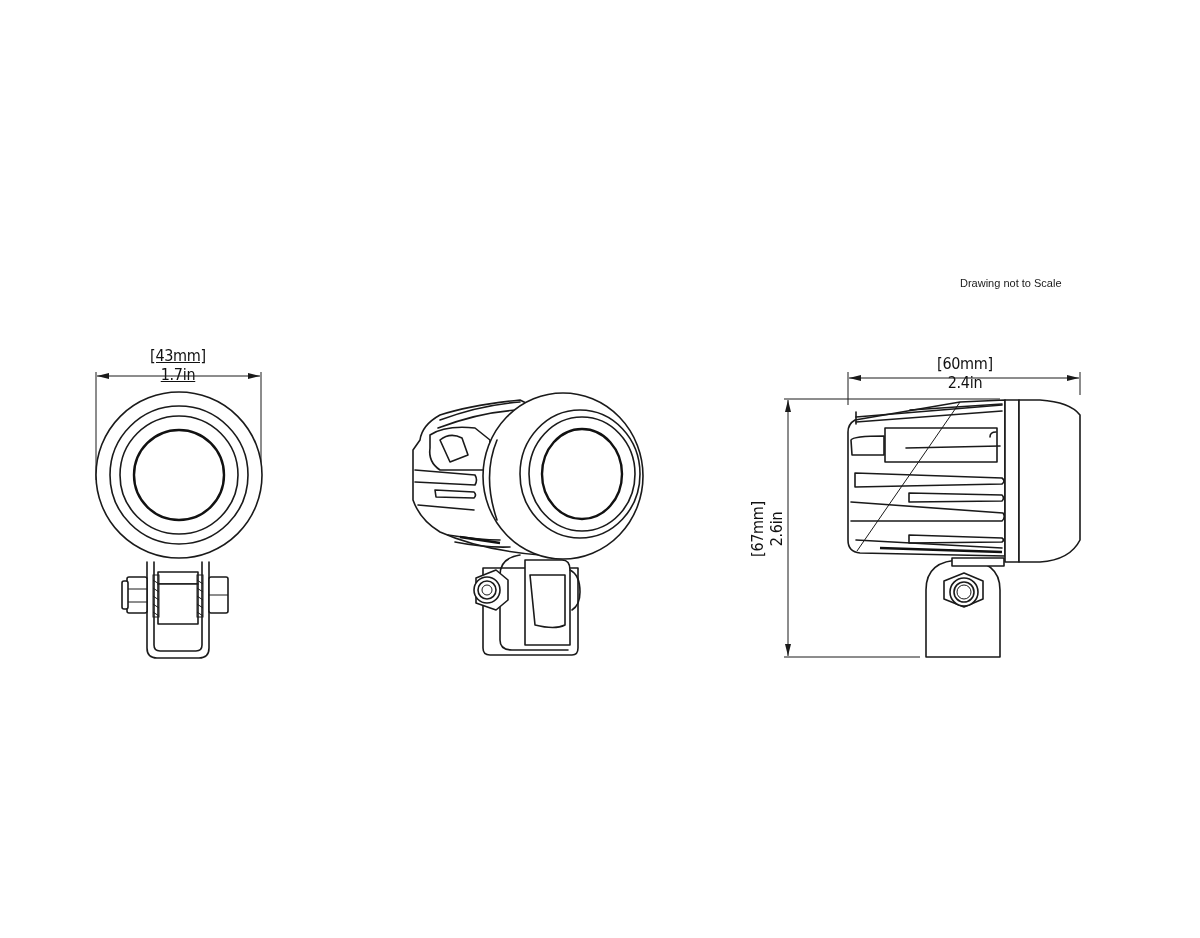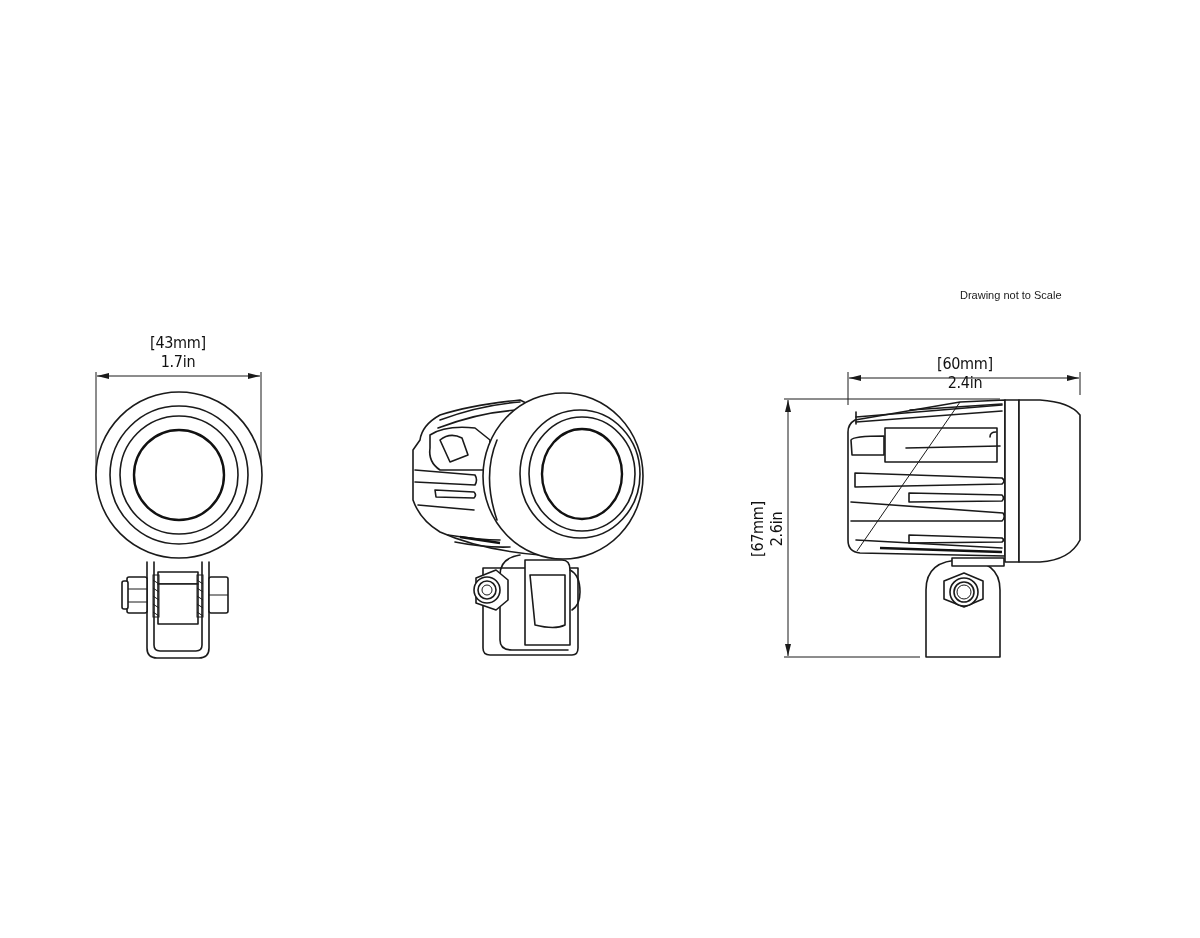--- a/index.html
+++ b/index.html
@@ -1,21 +1,21 @@
 <!DOCTYPE html>
 <html><head>
   <meta charset="utf-8">
   <style>
     html, body { margin: 0; padding: 0; background: #ffffff; }
     body { width: 1200px; height: 938px; position: relative; overflow: hidden; font-family: "DejaVu Sans", sans-serif; }
     #canvas { position: absolute; left: 0; top: 0; width: 1200px; height: 938px; }
-    .note { position: absolute; left: 960px; top: 289px; width: 135px; font-family: "Liberation Sans", sans-serif; font-size: 11px; color: #1a1a1a; white-space: nowrap; }
+    .note { position: absolute; left: 960px; top: 277px; width: 135px; font-family: "Liberation Sans", sans-serif; font-size: 11px; color: #1a1a1a; white-space: nowrap; }
     .dim { position: absolute; font-family: "DejaVu Sans Condensed", "DejaVu Sans", sans-serif; color: #111; text-align: center; line-height: 19px; font-size: 16px; letter-spacing: -0.3px; }
     .dim span { display: block; }
-    .dim-front { left: 128px; top: 333px; width: 100px; }
+    .dim-front { left: 128px; top: 346px; width: 100px; text-decoration: underline; }
     .dim-side { left: 915px; top: 354px; width: 100px; }
     .dim-height { left: 717px; top: 510px; width: 100px; transform: rotate(-90deg); transform-origin: center center; }
     svg .ln { stroke: #1a1a1a; fill: none; stroke-width: 1.6; stroke-linejoin: round; stroke-linecap: round; }
     svg .thin { stroke: #1a1a1a; fill: none; stroke-width: 1; }
     svg .heavy { stroke: #111; fill: none; stroke-width: 2.4; }
     svg .fillw { fill: #ffffff; }
   </style>
 </head>
 <body>
 

